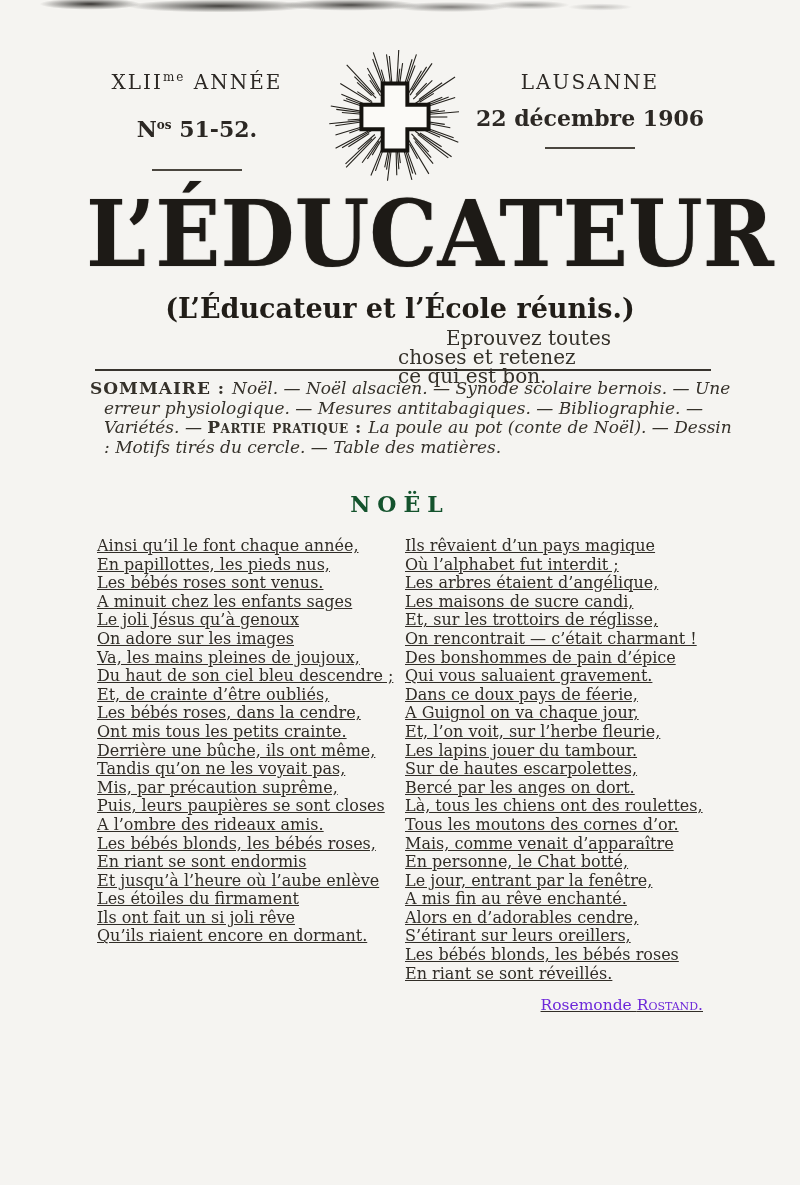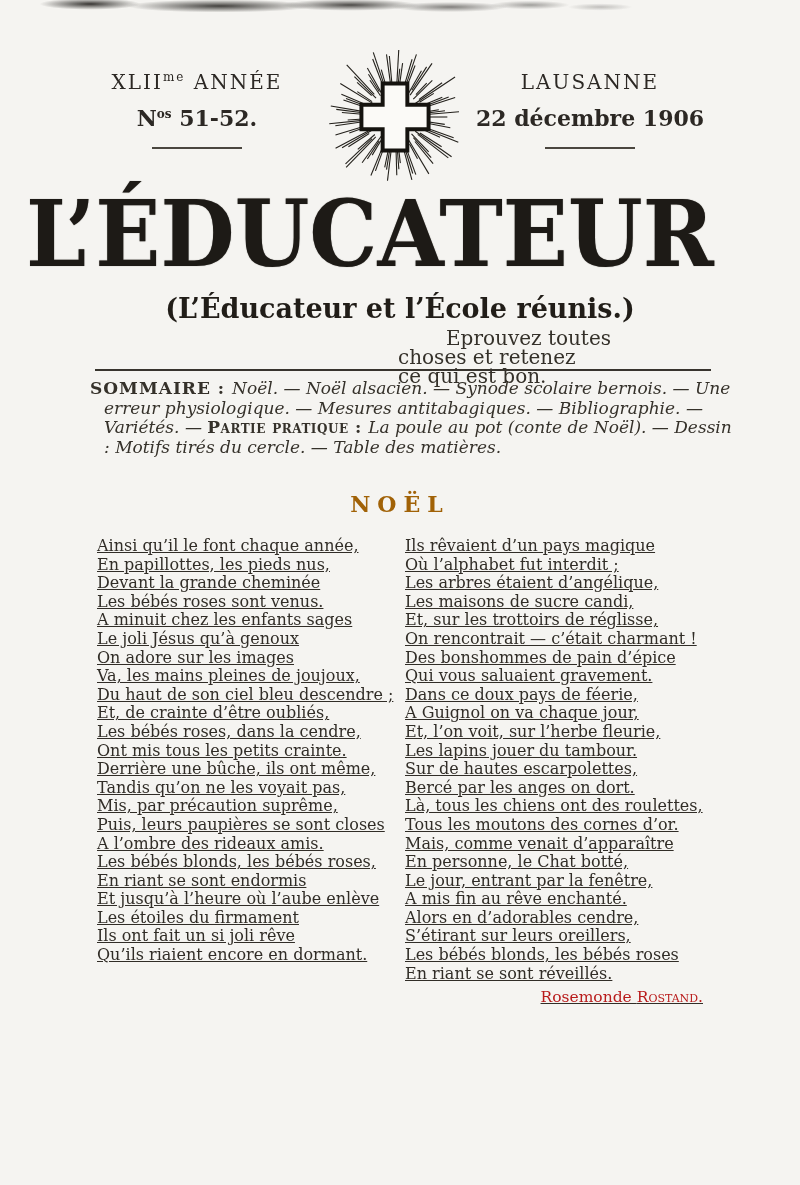--- a/index.html
+++ b/index.html
@@ -20,60 +20,60 @@
       radial-gradient(95px 8px at 320px 5px, rgba(35,33,30,.8), rgba(35,33,30,0) 72%),
       radial-gradient(80px 7px at 420px 7px, rgba(35,33,30,.55), rgba(35,33,30,0) 72%),
       radial-gradient(55px 6px at 500px 5px, rgba(35,33,30,.4), rgba(35,33,30,0) 72%),
       radial-gradient(45px 5px at 570px 7px, rgba(35,33,30,.25), rgba(35,33,30,0) 72%);
     filter:blur(.4px);
   }
 
   
   .header-row{top:70px;left:92px;width:616px;display:flex;justify-content:space-between;}
   .hdr-block{display:flex;flex-direction:column;align-items:center;}
-  .hdr-left{width:210px;}
+  .hdr-left{width:210px;gap:11px;}
   .hdr-right{width:236px;}
   .hdr-line1{font-size:20px;letter-spacing:2px;white-space:nowrap;}
   .hdr-line2{font-size:22px;font-weight:bold;margin-top:11px;white-space:nowrap;}
   .hdr-line2 sup, .hdr-line1 sup{font-size:12px;}
   .hdr-rule{width:90px;border-top:2px solid #4a463f;margin-top:16px;}
 
   .emblem{top:38px;left:316px;width:158px;height:158px;}
   .emblem svg{width:100%;height:100%;}
   .emblem line{stroke:#23201b;stroke-width:1.1;}
   .emblem .cross{fill:#fbfaf7;stroke:#15130f;stroke-width:4;}
 
   
-  .masthead{top:186px;left:0;width:800px;text-align:left;}
+  .masthead{top:186px;left:0;width:800px;text-align:right;}
   .masthead-title{
     display:inline-block;font-size:92px;line-height:1.05;font-weight:bold;
     letter-spacing:0px;transform:scaleX(.93);transform-origin:center;
     color:#1d1a16;text-shadow:0 0 1px rgba(30,25,20,.55);white-space:nowrap;
   }
   .subtitle{top:293px;left:0;width:800px;text-align:center;font-size:27px;font-weight:bold;color:#211d18;}
 
   .motto{top:329px;left:398px;width:285px;font-size:20px;line-height:19px;text-indent:48px;color:#343029;}
 
   .main-rule{top:369px;left:95px;width:616px;border-top:2px solid #38342e;}
 
   
   .sommaire{
     top:362px;left:90px;width:632px;font-size:17px;line-height:19.5px;
     font-style:italic;padding-left:14px;text-indent:-14px;color:#35312a;
   }
   .sommaire .label{font-style:normal;font-weight:bold;letter-spacing:1px;}
   .sommaire .smallcaps{font-style:normal;font-variant:small-caps;font-weight:bold;letter-spacing:.5px;}
 
   
-  .poem-title{top:491px;left:0;width:800px;text-align:center;font-size:22px;font-weight:bold;letter-spacing:7px;color:#a16207;}
+  .poem-title{top:491px;left:0;width:800px;text-align:center;font-size:22px;font-weight:bold;letter-spacing:7px;color:#14532d;}
   .poem-col{top:537px;width:302px;font-size:16px;line-height:18.6px;color:#312d27;text-decoration:underline;}
   .poem-left{left:97px;}
   .poem-right{left:405px;}
   .poem-line{white-space:nowrap;}
-  .signature{text-align:right;padding-right:4px;margin-top:5px;font-size:15.5px;color:#b91c1c;}
+  .signature{text-align:right;padding-right:4px;margin-top:13px;font-size:15.5px;color:#6d28d9;}
   .signature .smallcaps{font-variant:small-caps;}
 </style>
 </head>
 <body>
 
 <div class="top-smudge"></div>
 
 <div class="abs header-row">
   <div class="hdr-block hdr-left">
     <div class="hdr-line1"><span>XLII</span><sup>me</sup><span> ANNÉE</span></div>
@@ -187,21 +187,20 @@
 
 <p class="abs sommaire">
   <span class="label">SOMMAIRE : </span><span>Noël. — Noël alsacien. — Synode scolaire bernois. — Une erreur physiologique. — Mesures antitabagiques. — Bibliographie. — Variétés. — </span><span class="smallcaps">Partie pratique : </span><span>La poule au pot (conte de Noël). — Dessin : Motifs tirés du cercle. — Table des matières.</span>
 </p>
 
 <div class="abs poem-title">NOËL</div>
 
 <div class="abs poem-col poem-left">
     <div class="poem-line">Ainsi qu’il le font chaque année,</div>
     <div class="poem-line">En papillottes, les pieds nus,</div>
-    <div class="poem-line">Devant la grande cheminée</div>
     <div class="poem-line">Les bébés roses sont venus.</div>
     <div class="poem-line">A minuit chez les enfants sages</div>
     <div class="poem-line">Le joli Jésus qu’à genoux</div>
     <div class="poem-line">On adore sur les images</div>
     <div class="poem-line">Va, les mains pleines de joujoux,</div>
     <div class="poem-line">Du haut de son ciel bleu descendre ;</div>
     <div class="poem-line">Et, de crainte d’être oubliés,</div>
     <div class="poem-line">Les bébés roses, dans la cendre,</div>
     <div class="poem-line">Ont mis tous les petits crainte.</div>
     <div class="poem-line">Derrière une bûche, ils ont même,</div>

